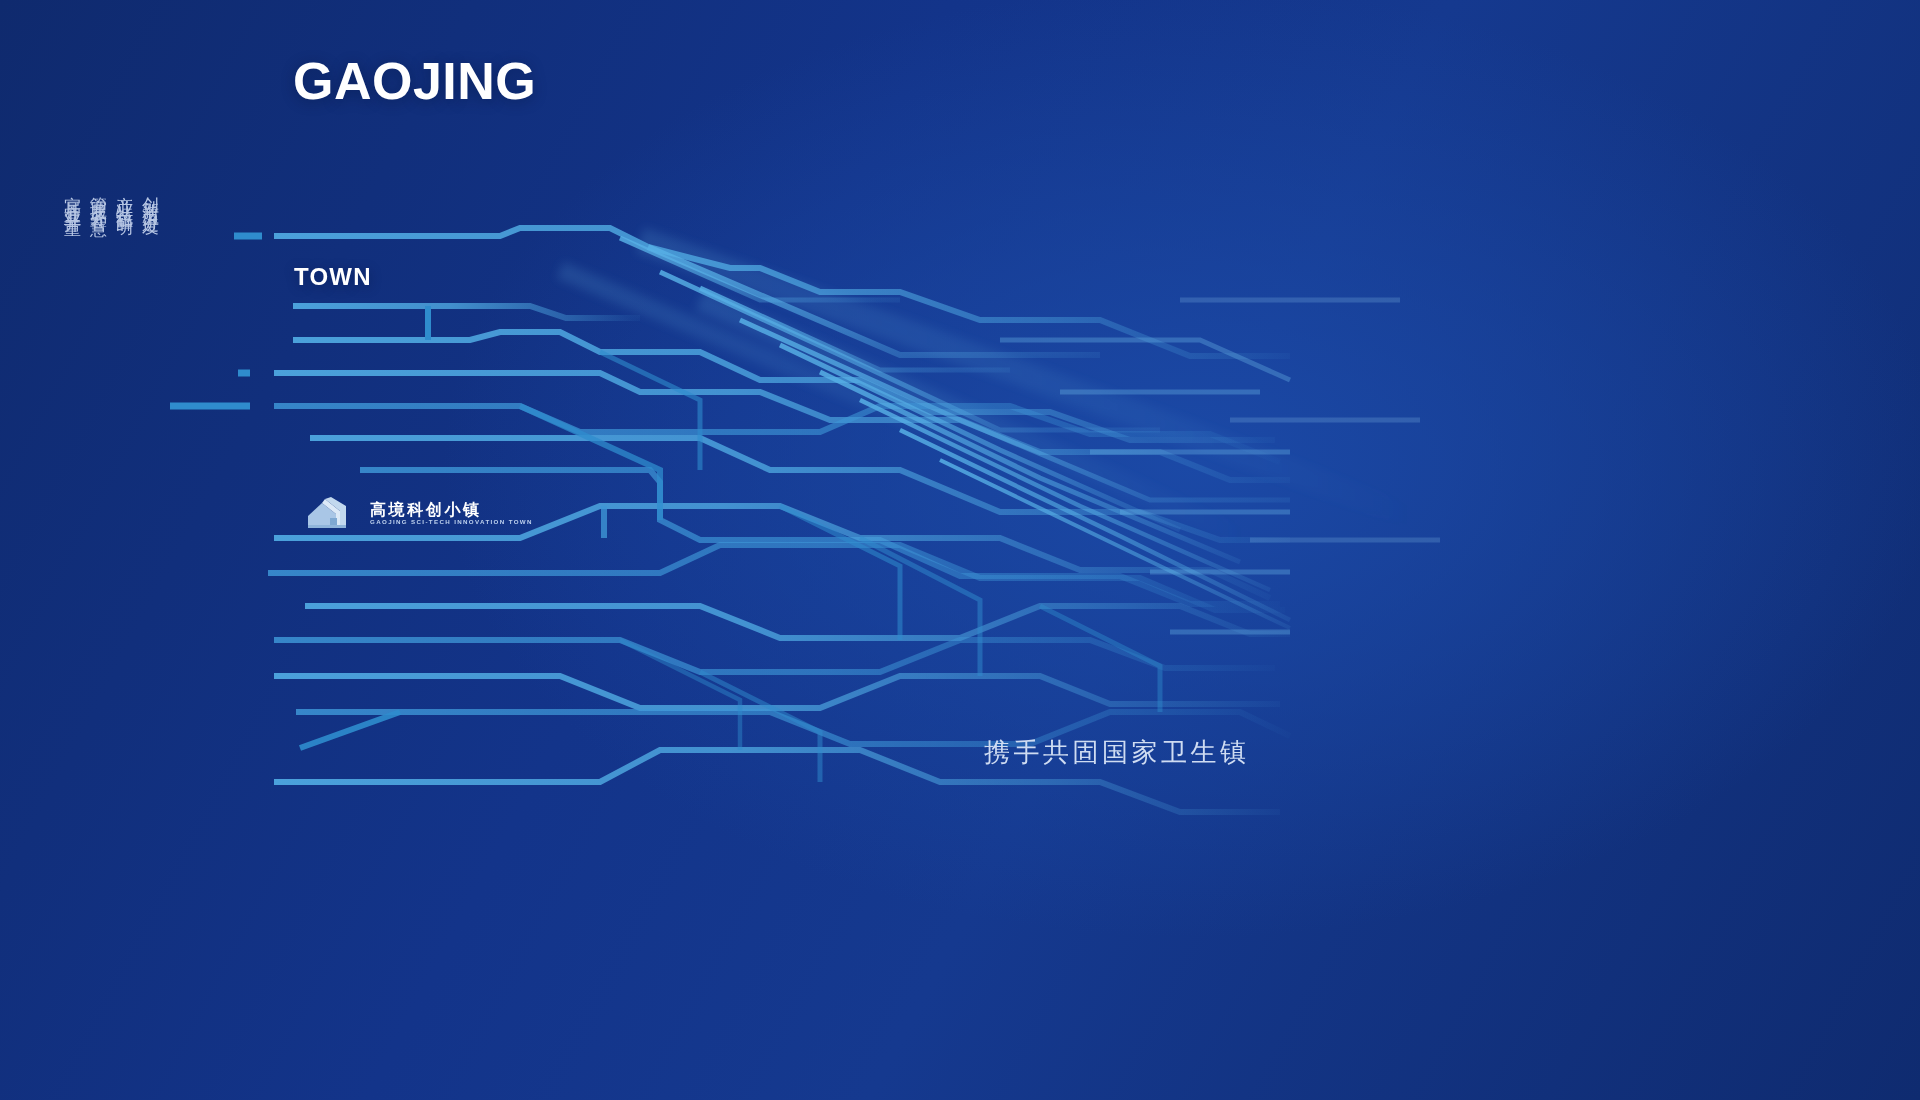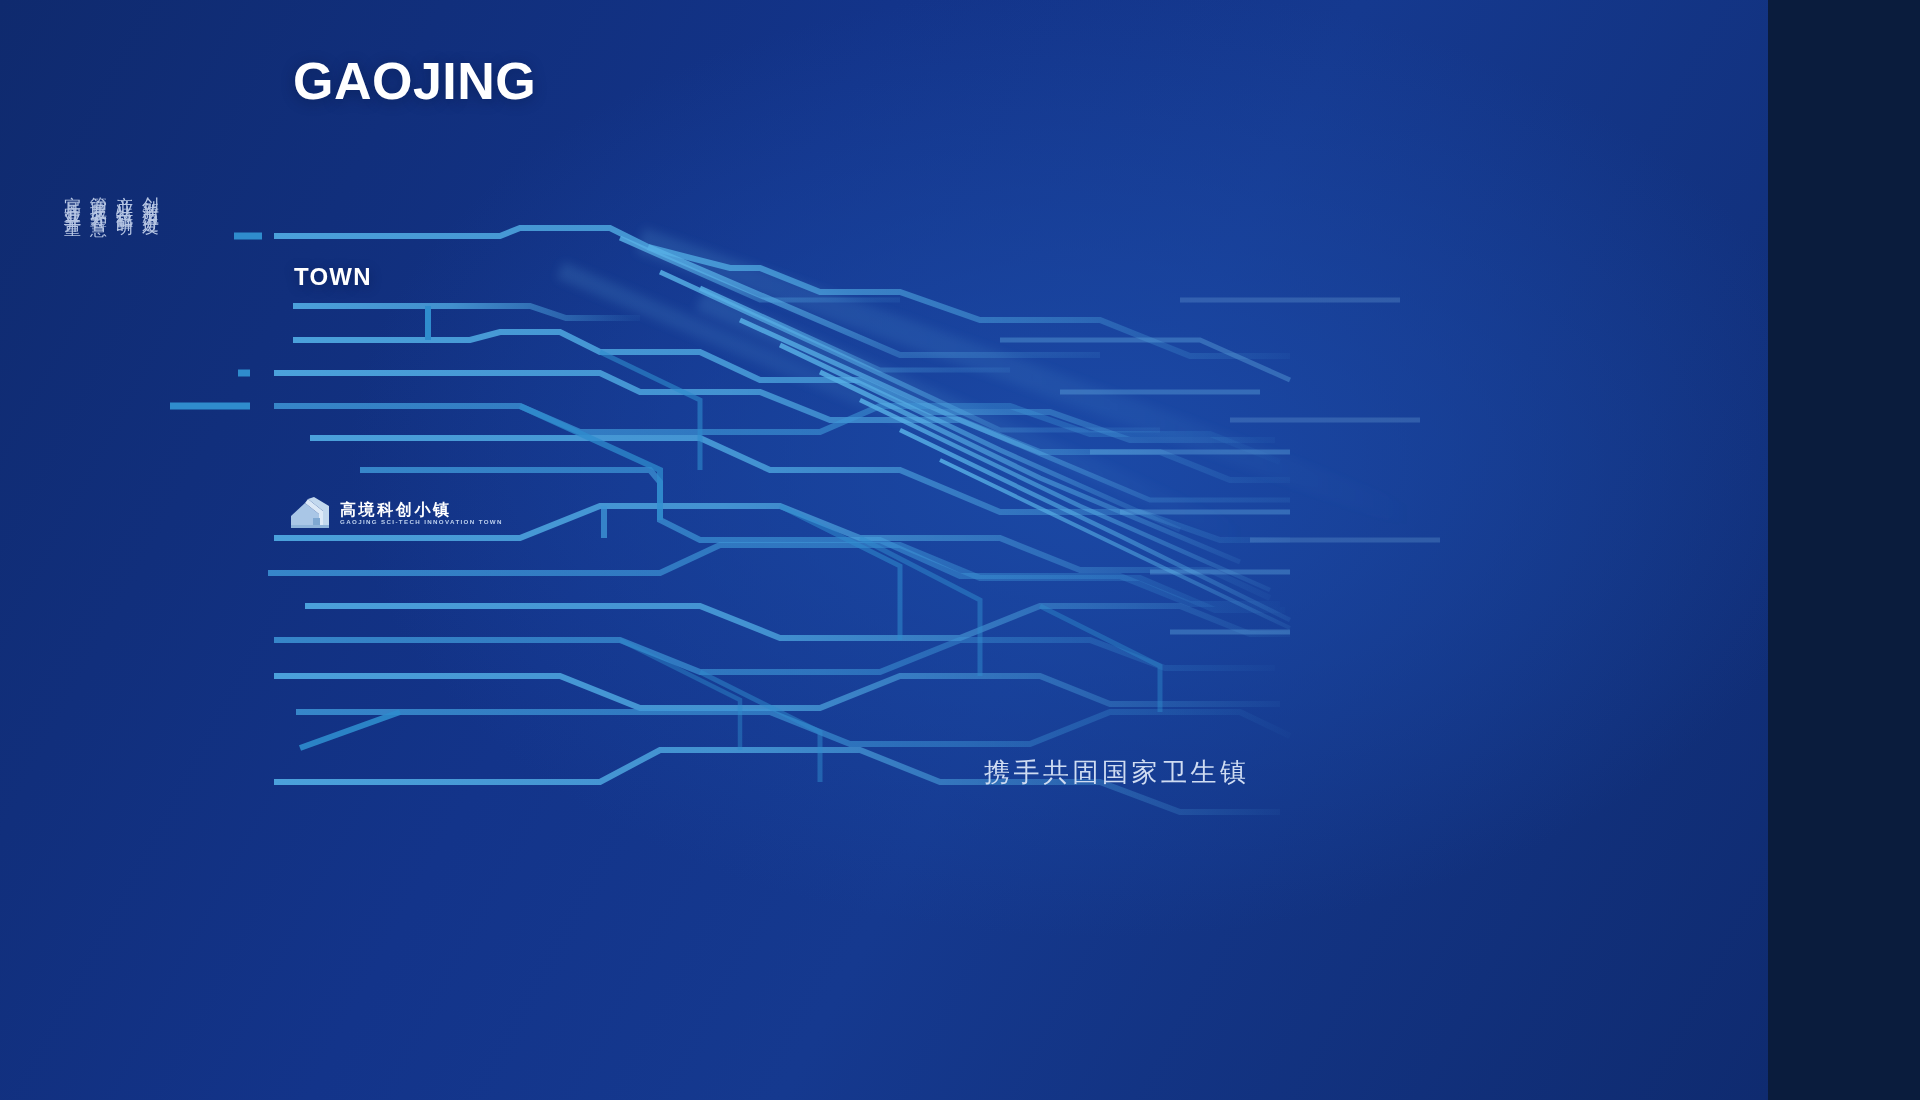--- a/index.html
+++ b/index.html
@@ -2,21 +2,21 @@
 <html><head>
 <meta charset="utf-8">
 <style>
   html, body {
     margin: 0;
     padding: 0;
     background: #0a1c3d;
   }
   #poster {
     position: relative;
-    width: 1768px;
+    width: 1920px;
     height: 1100px;
     overflow: hidden;
     background: #12327e;
     background-image:
       radial-gradient(ellipse 1100px 700px at 62% 42%, #1b49a6 0%, rgba(27,73,166,0) 68%),
       linear-gradient(118deg, #0f2a6e 0%, #13348a 38%, #15398f 58%, #0f2b70 100%);
     font-family: "Liberation Sans", "DejaVu Sans", sans-serif;
     -webkit-font-smoothing: antialiased;
   }
 
@@ -70,25 +70,25 @@
     font-size: 17px;
     letter-spacing: 4.5px;
     line-height: 1;
     font-family: "DejaVu Sans", "Liberation Sans", sans-serif;
     opacity: 0.92;
   }
 
   
   .logo-lockup {
     position: absolute;
-    left: 289px;
+    left: 306px;
     top: 497px;
     display: flex;
     align-items: center;
-    gap: 7px;
+    gap: 20px;
     justify-content: space-between;
   }
   .logo-mark { width: 44px; height: 34px; display: block; }
   .logo-text { display: flex; flex-direction: column; gap: 1px; }
   .logo-cn {
     color: #ffffff;
     font-size: 16px;
     font-weight: 700;
     letter-spacing: 2.6px;
     line-height: 1;
@@ -106,21 +106,20 @@
   
   .slogan {
     position: absolute;
     left: 984px;
     top: 735px;
     color: #cfdcf2;
     font-size: 26px;
     letter-spacing: 3.5px;
     line-height: 34px;
     font-family: "DejaVu Sans", "Liberation Sans", sans-serif;
-    margin-top: 20px;
   }
   .slogan div { white-space: nowrap; }
 </style>
 </head>
 <body>
 
 <div id="poster">
 
   <svg id="circuit-layer" viewBox="0 0 1920 1100" preserveAspectRatio="none" aria-hidden="true">
     <defs>

